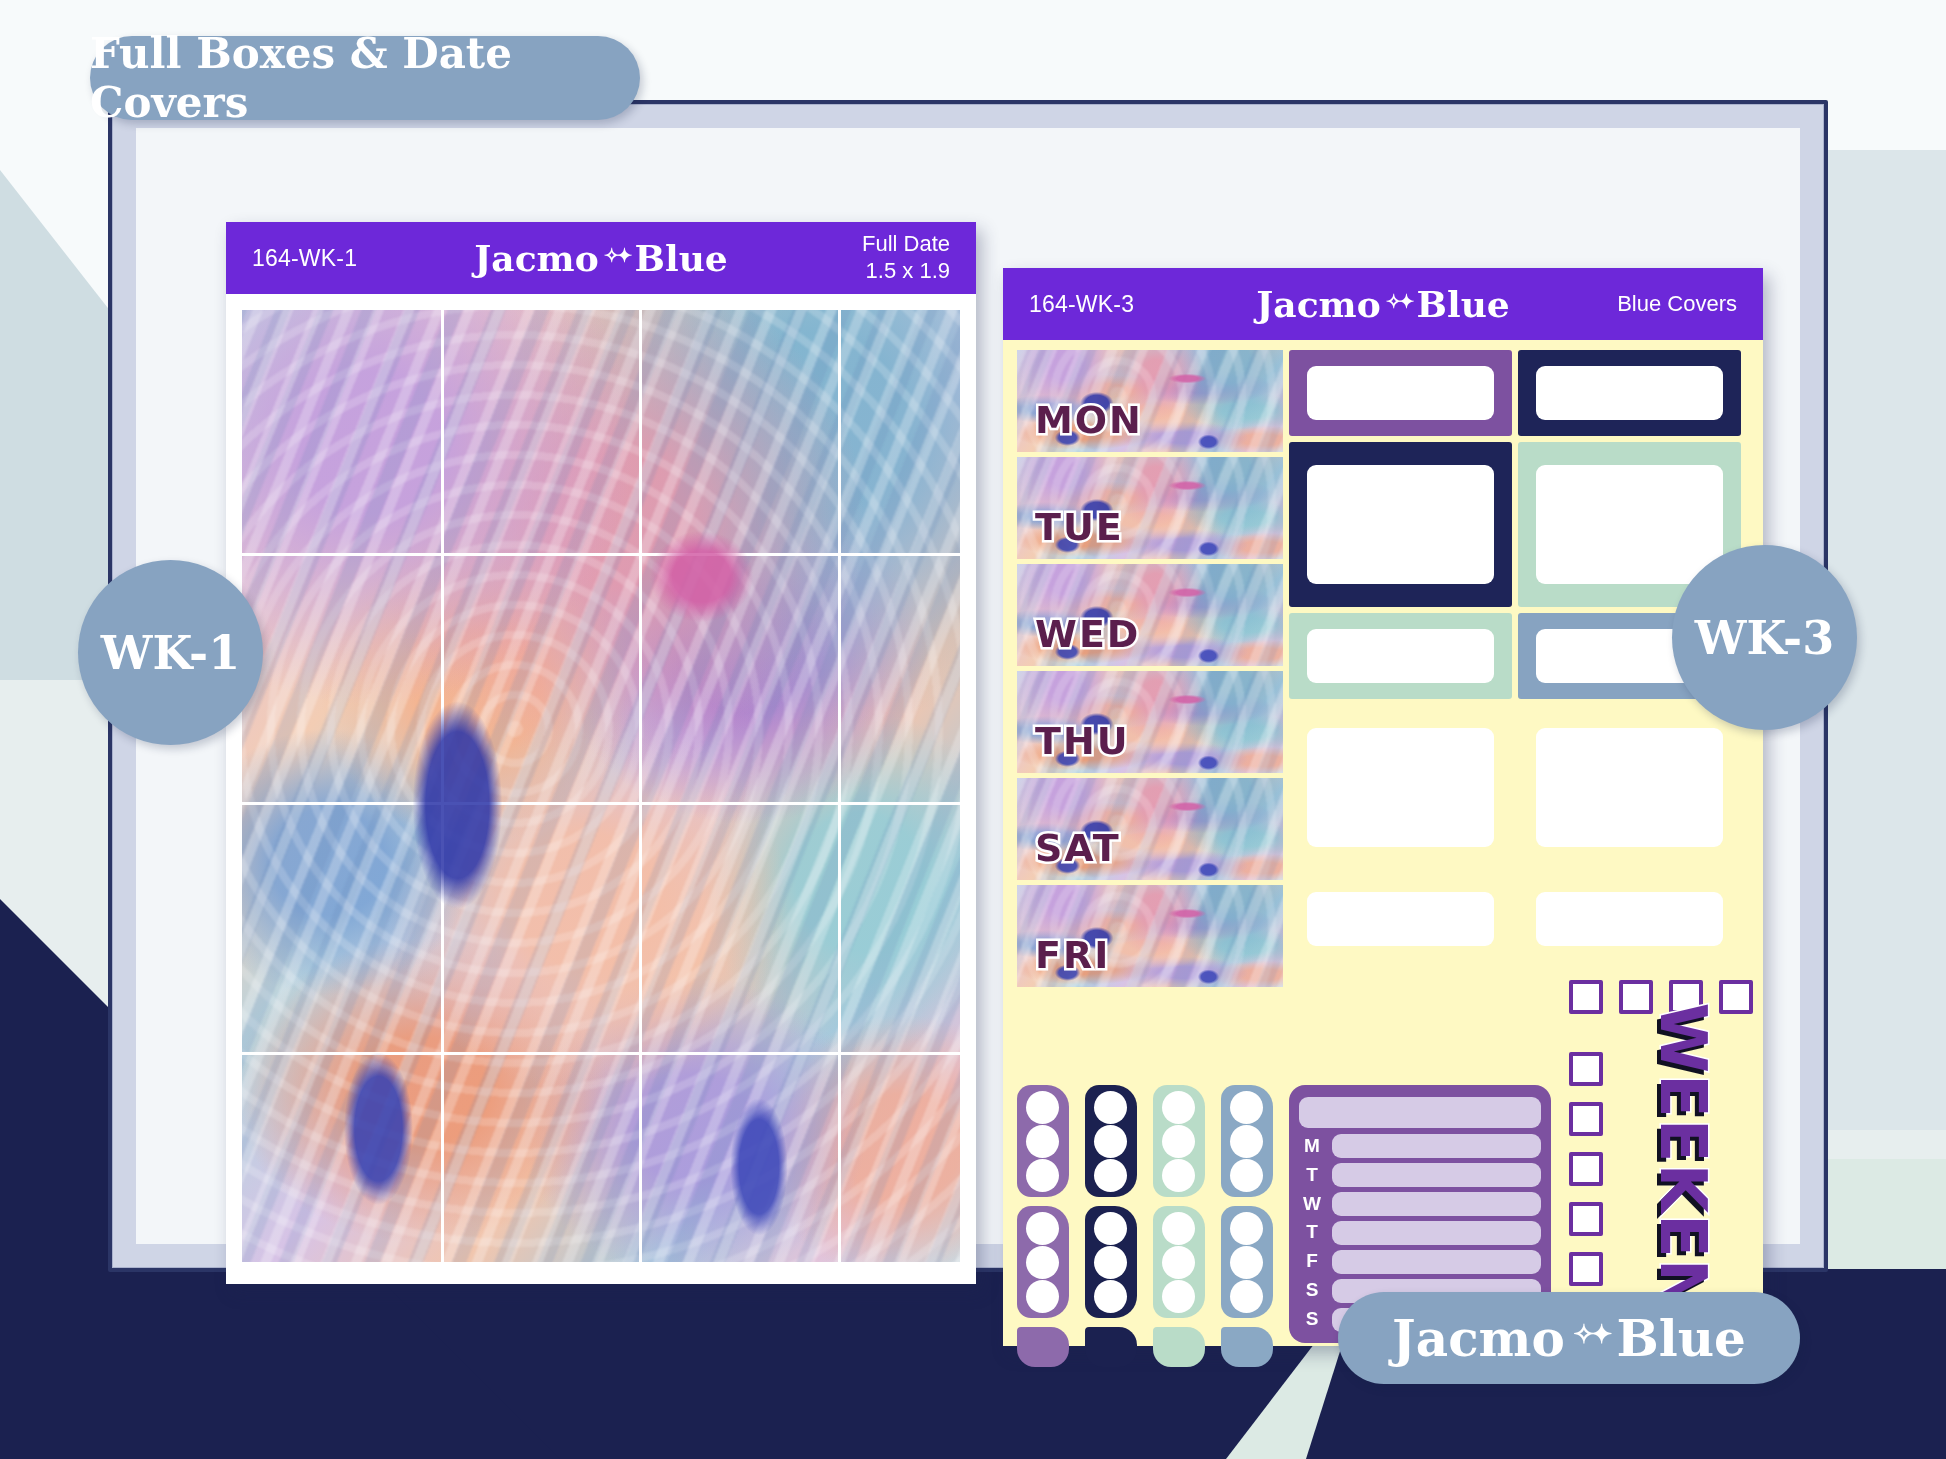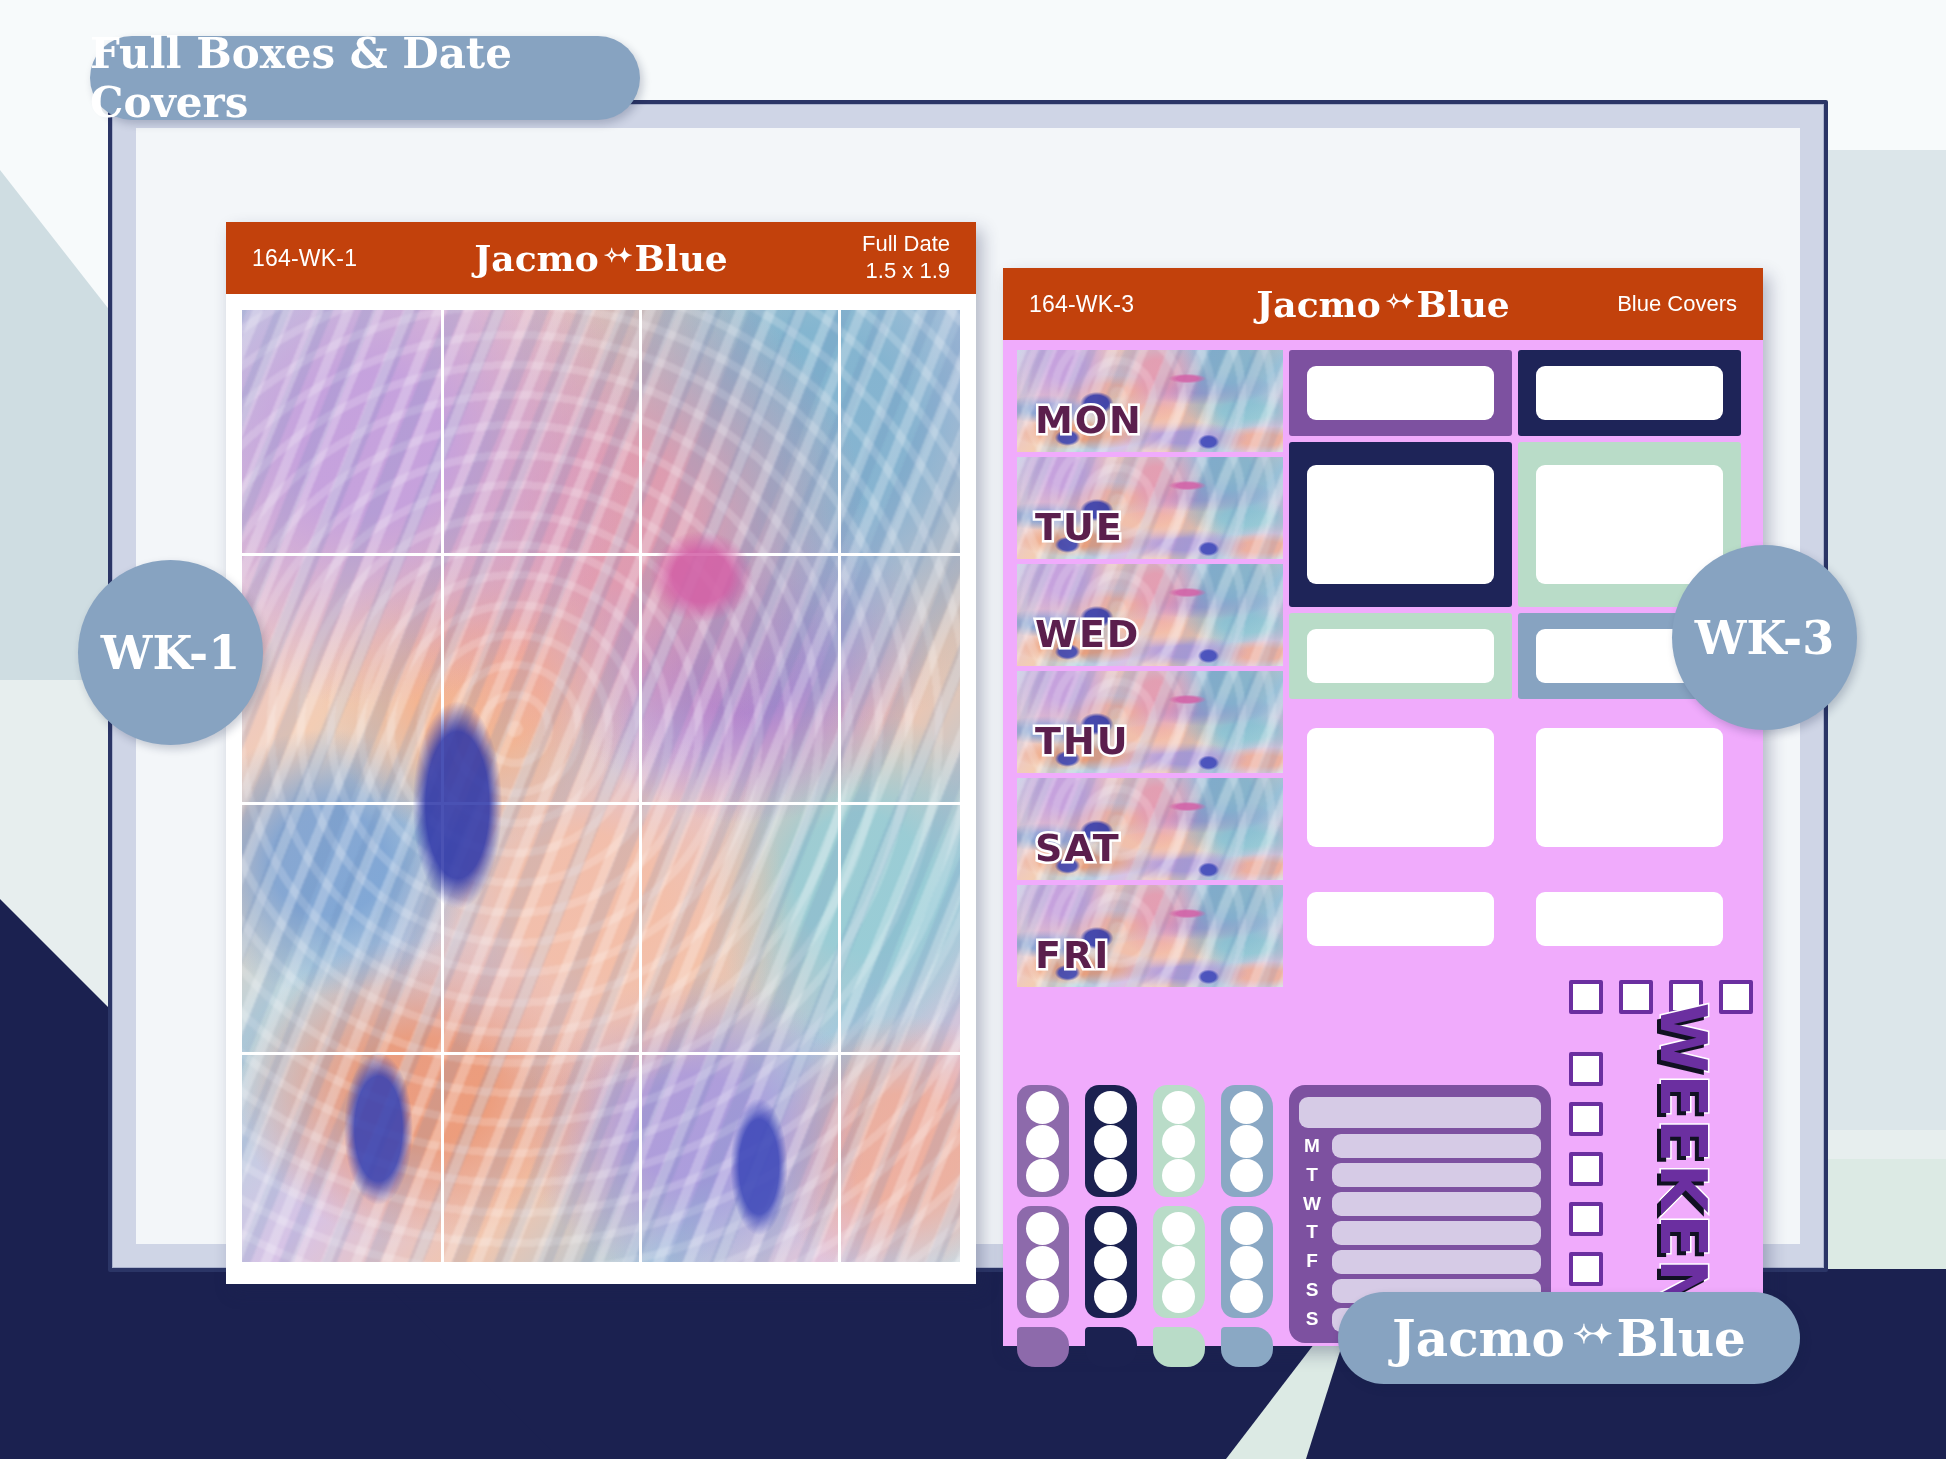--- a/index.html
+++ b/index.html
@@ -43,21 +43,21 @@
   
   .sheet {
     position:absolute;
     background:#ffffff;
     box-shadow: 6px 8px 16px rgba(30,38,80,0.30);
   }
   .sheet-left  { left:226px; top:222px; width:750px; height:1062px; }
   .sheet-right { left:1003px; top:230px; width:760px; height:1078px;margin-top:38px; }
 
   .sheet-hdr {
-    background:#c2410c; color:#fff; height:72px;
+    background:#6d28d9; color:#fff; height:72px;
     display:flex; align-items:center; position:relative; padding:0 26px;
   }
   .hdr-code { font-size:23px; letter-spacing:.2px; font-family:"Liberation Sans",sans-serif; white-space:nowrap;}
   .hdr-logo {
     position:absolute; left:50%; transform:translateX(-50%);
     font-family:"DejaVu Serif", serif; font-weight:bold; font-size:36px;
     display:flex; align-items:center; gap:2px; white-space:nowrap;
   }
   .hdr-logo .sparkles { font-size:19px; letter-spacing:-3px; padding:0 3px; position:relative; top:-3px;}
   .hdr-right {
@@ -99,21 +99,21 @@
     opacity:.85;
   }
 
   
   .fb-art { position:absolute; left:16px; top:88px; width:718px; height:952px; }
   .fb-grid { position:absolute; inset:0; }
   .fb-grid .v { position:absolute; top:0; bottom:0; width:3px; background:#fff; }
   .fb-grid .h { position:absolute; left:0; right:0; height:3px; background:#fff; }
 
   
-  .r-body { position:relative; width:100%; height:1006px; background:#f0abfc; }
+  .r-body { position:relative; width:100%; height:1006px; background:#fef9c3; }
   .day-col { position:absolute; left:14px; top:10px; width:266px; }
   .day-cell {
     position:relative; height:102px; margin-bottom:5px; overflow:hidden;
     display:flex; align-items:flex-end;
   }
   .day-label {
     position:relative; z-index:3; font-family:"DejaVu Sans", sans-serif;
     font-weight:bold; font-size:38px; letter-spacing:2px;
     color:#5b1f4d; padding:0 0 10px 18px;
     -webkit-text-stroke: 5px #ffffff; paint-order: stroke fill;

